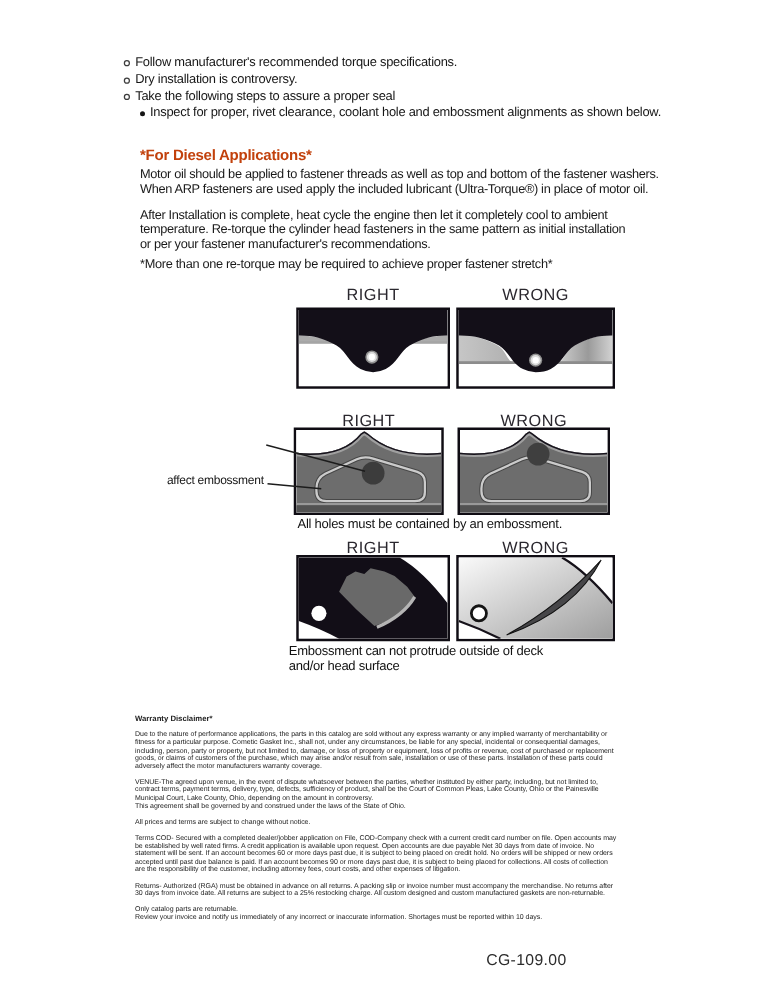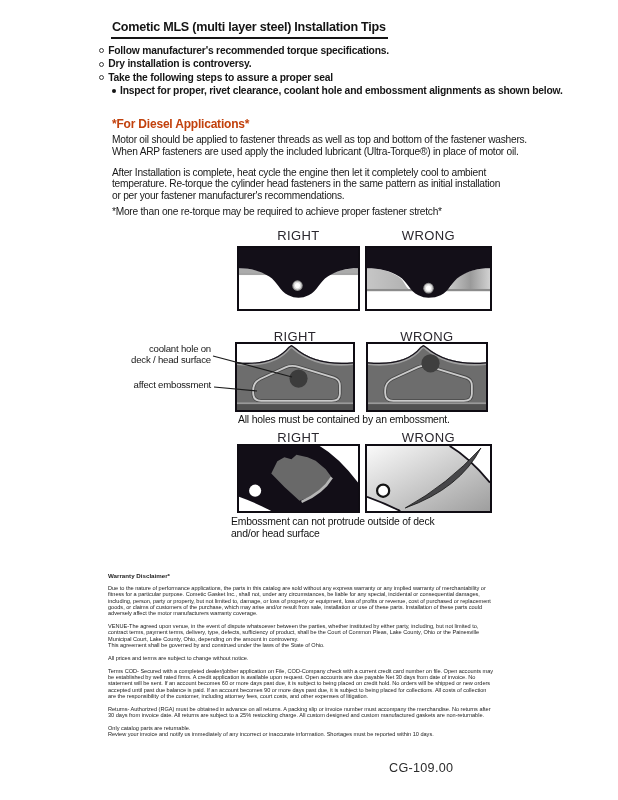--- a/index.html
+++ b/index.html
@@ -12,21 +12,21 @@
 
   
   .title{
     position:absolute;left:111px;top:20px;margin:0;
     font-size:12.6px;font-weight:bold;letter-spacing:-0.25px;
     color:#141414;border-bottom:2px solid #161616;padding:0 2px 3px 1px;
     display:inline-block;white-space:nowrap;
   }
 
   
-  .tips{position:absolute;left:99px;top:44px;font-size:10.3px;line-height:13.4px;letter-spacing:-0.2px;color:#161616;font-weight:bold;}
+  .tips{position:absolute;left:99px;top:44px;font-size:10.3px;line-height:13.4px;letter-spacing:-0.2px;color:#161616;}
   .b-row{display:flex;align-items:flex-start;white-space:nowrap;}
   .b-row.sub{margin-left:13px;}
   .ring{flex:none;width:3.2px;height:3.2px;border:1.1px solid #3c3c3c;border-radius:50%;margin:4.2px 4px 0 0;}
   .dot{flex:none;width:4px;height:4px;background:#141414;border-radius:50%;margin:4.4px 4px 0 0;}
 
   
   .diesel-h{position:absolute;left:112px;top:117px;margin:0;font-size:12px;font-weight:bold;letter-spacing:-0.2px;color:#c2410c;}
   .para{position:absolute;left:112px;margin:0;font-size:10.2px;line-height:11.7px;letter-spacing:-0.25px;color:#191919;white-space:pre-line;}
   .para.p1{top:134px;}
   .para.p2{top:166.5px;}
@@ -50,21 +50,20 @@
   .warranty p{margin:0 0 6.4px 0;font-size:5.6px;line-height:6.35px;letter-spacing:-0.02px;white-space:pre-line;}
 
   
   .footer-code{position:absolute;left:389px;top:761px;font-size:12.6px;letter-spacing:0.3px;color:#2b2b2b;}
 </style>
 </head>
 <body>
 
 <div class="page">
 
-  <h1 class="title">Cometic MLS (multi layer steel) Installation Tips</h1>
 
   <div class="tips">
     <div class="b-row">
       <span class="ring"></span>
       <span>Follow manufacturer's recommended torque specifications.</span>
     </div>
     <div class="b-row">
       <span class="ring"></span>
       <span>Dry installation is controversy.</span>
     </div>
@@ -121,24 +120,20 @@
       <path d="M0,0 H122 V20 C110,20 101,22.5 92,28 C84,33 82,42 73,46.5 Q68,49 61,49 Q56,49 51,46.5 C42,42 40,33 32,28 C23,22.5 12,20 0,20 Z" fill="#130f18"></path>
       <circle cx="61" cy="39.5" r="5.2" fill="#909090"></circle>
       <circle cx="61" cy="39.5" r="4" fill="#dcdcdc"></circle>
       <circle cx="61" cy="39.5" r="2.5" fill="#ffffff"></circle>
     </svg>
   </div>
 
   <div class="dlabel" style="left:235px;top:329px;width:120px;">RIGHT</div>
   <div class="dlabel" style="left:366px;top:329px;width:122px;">WRONG</div>
 
-  <div class="callout c1">
-    <div>coolant hole on</div>
-    <div>deck / head surface</div>
-  </div>
   <div class="callout c2">
     <div>affect embossment</div>
   </div>
 
   <div class="dbox" style="left:235px;top:342px;width:120px;height:70px;">
     <svg viewBox="0 0 115 65" preserveAspectRatio="none">
       <defs>
         <clipPath id="clipL2">
             <path d="M0,18 Q36,21.5 51,3 L54,1 L57,3 Q78,21.5 115,18 V65 H0 Z"></path>
           </clipPath>

